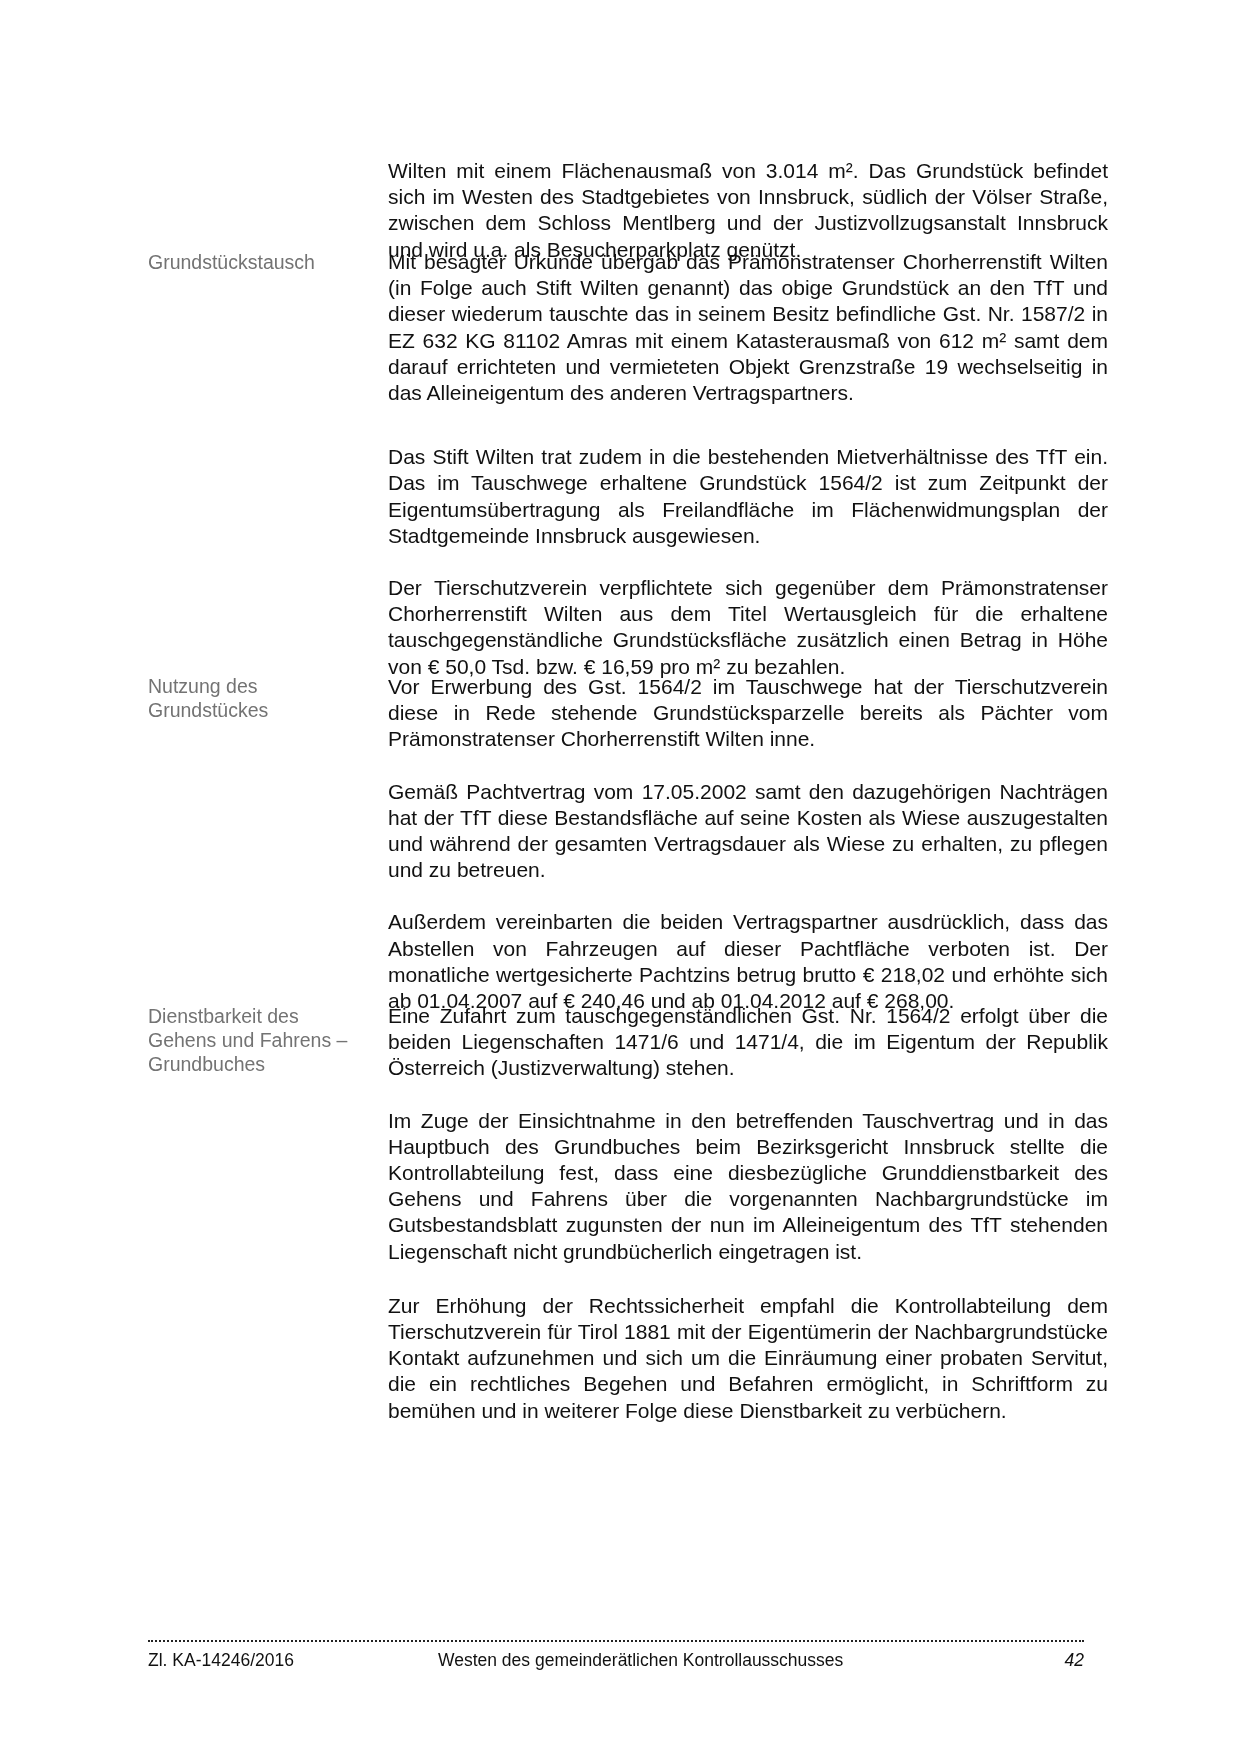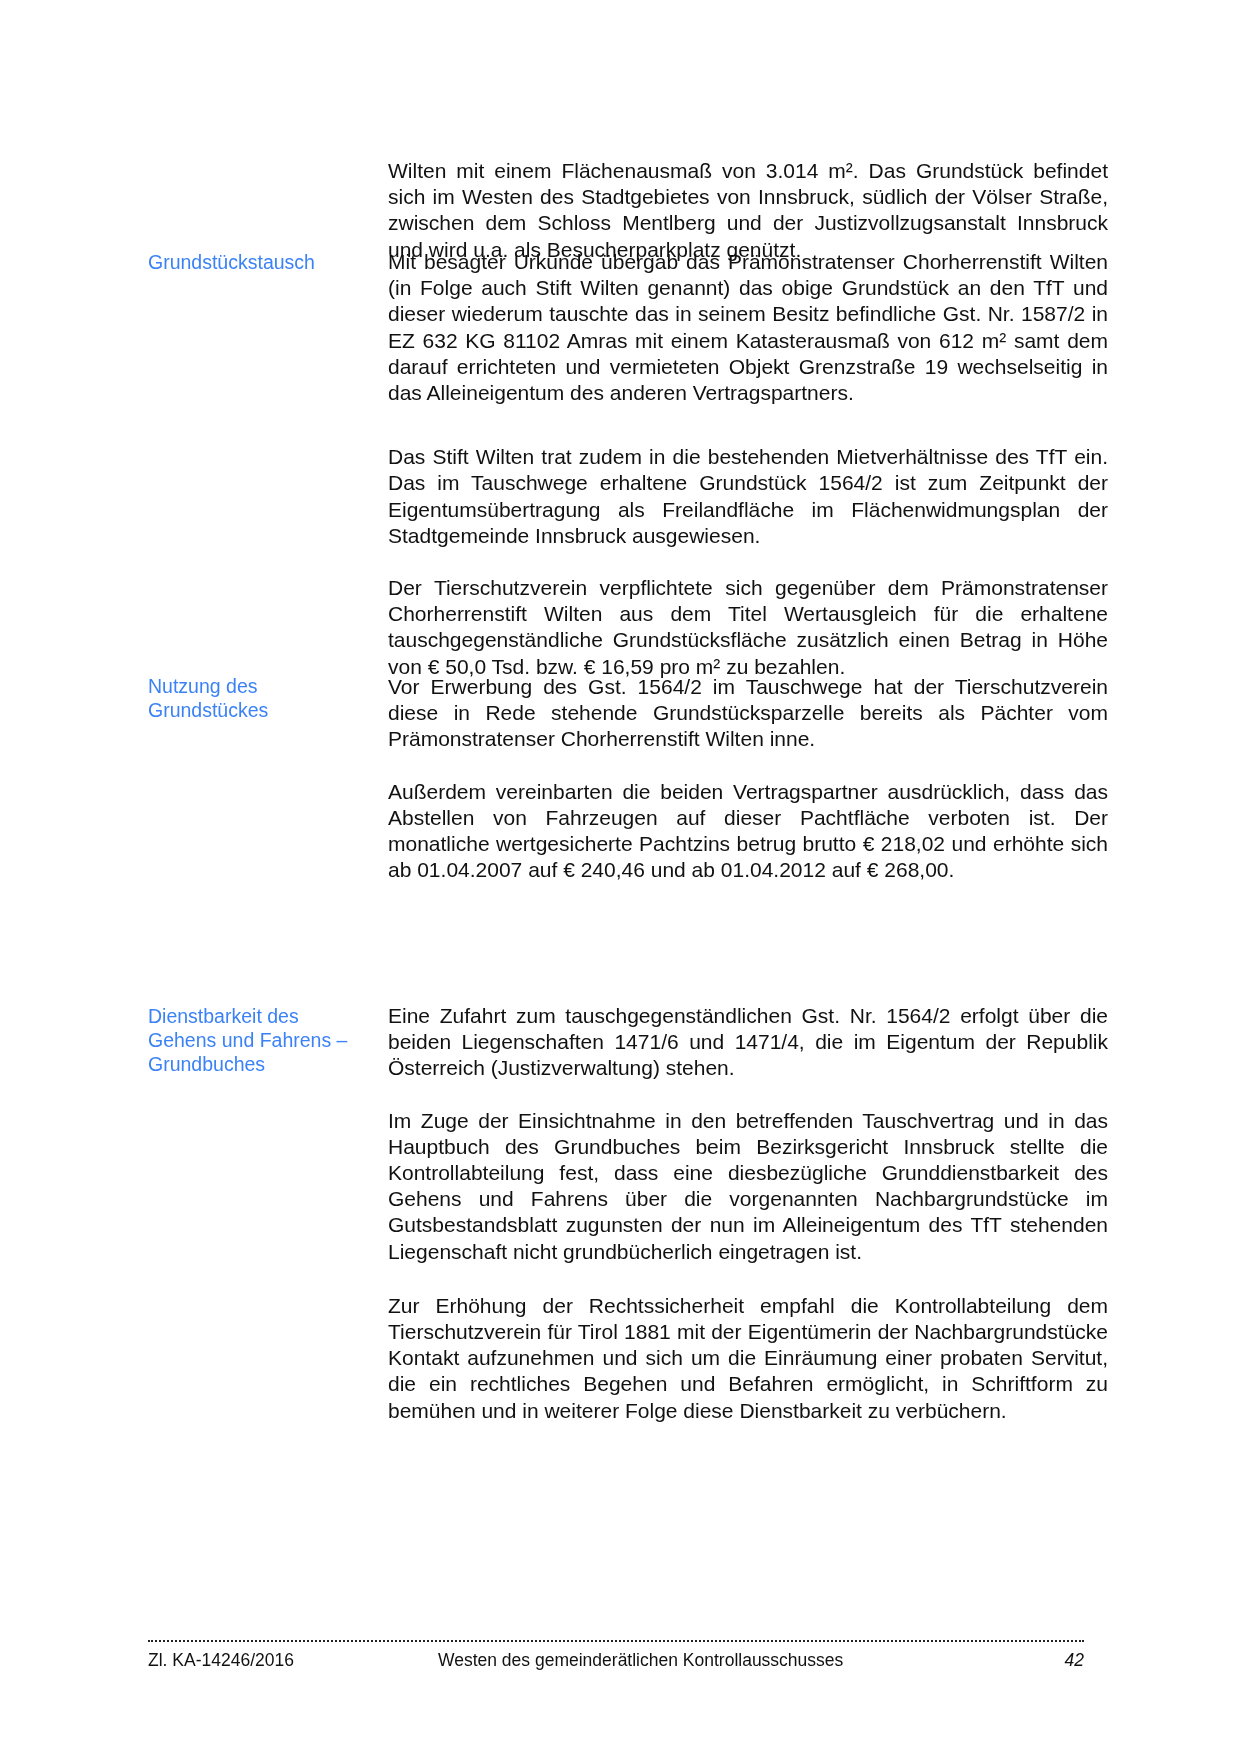--- a/index.html
+++ b/index.html
@@ -2,21 +2,21 @@
 <html><head>
 <meta charset="utf-8">
 <style>
   html, body { margin: 0; padding: 0; background: #ffffff; }
   body {
     width: 1241px; height: 1754px; position: relative; overflow: hidden;
     font-family: "Liberation Sans", sans-serif; color: #111111;
   }
   .side {
     position: absolute; left: 148px; width: 230px;
-    color: #3b82f6; font-size: 19.5px; line-height: 24px;
+    color: #737373; font-size: 19.5px; line-height: 24px;
   }
   .body {
     position: absolute; left: 388px; width: 720px;
     font-size: 21px; line-height: 26.2px; text-align: justify;
     hyphens: manual;
   }
   .body p { margin: 0; }
   .footer-rule {
     position: absolute; left: 148px; top: 1640px; width: 936px;
     border-top: 2px dotted #222; height: 0;
@@ -39,20 +39,21 @@
 <div class="side" style="top:250px;">Grundstückstausch</div>
 <div class="body" style="top:249px;">
   <p>Mit besagter Urkunde übergab das Prämonstratenser Chorherrenstift Wilten (in Folge auch Stift Wilten genannt) das obige Grundstück an den TfT und dieser wiederum tauschte das in seinem Besitz befindliche Gst. Nr. 1587/2 in EZ 632 KG 81102 Amras mit einem Katasterausmaß von 612 m² samt dem darauf errichteten und vermieteten Objekt Grenzstraße 19 wechselseitig in das Alleineigentum des anderen Ver­tragspartners.</p>
   <p style="margin-top:38px;">Das Stift Wilten trat zudem in die bestehenden Mietverhältnisse des TfT ein. Das im Tauschwege erhaltene Grundstück 1564/2 ist zum Zeitpunkt der Eigentumsübertragung als Freilandfläche im Flächen­widmungsplan der Stadtgemeinde Innsbruck ausgewiesen.</p>
   <p style="margin-top:26px;">Der Tierschutzverein verpflichtete sich gegenüber dem Prämonstraten­ser Chorherrenstift Wilten aus dem Titel Wertausgleich für die erhalte­ne tauschgegenständliche Grundstücksfläche zusätzlich einen Betrag in Höhe von € 50,0 Tsd. bzw. € 16,59 pro m² zu bezahlen.</p>
 </div>
 
 <div class="side" style="top:674px; width:170px;">Nutzung des Grundstückes</div>
 <div class="body" style="top:674px;">
   <p>Vor Erwerbung des Gst. 1564/2 im Tauschwege hat der Tierschutzver­ein diese in Rede stehende Grundstücksparzelle bereits als Pächter vom Prämonstratenser Chorherrenstift Wilten inne.</p>
+  <p style="margin-top:26px;">Gemäß Pachtvertrag vom 17.05.2002 samt den dazugehörigen Nach­trägen hat der TfT diese Bestandsfläche auf seine Kosten als Wiese auszugestalten und während der gesamten Vertragsdauer als Wiese zu erhalten, zu pflegen und zu betreuen.</p>
   <p style="margin-top:26px;">Außerdem vereinbarten die beiden Vertragspartner ausdrücklich, dass das Abstellen von Fahrzeugen auf dieser Pachtfläche verboten ist. Der monatliche wertgesicherte Pachtzins betrug brutto € 218,02 und erhöh­te sich ab 01.04.2007 auf € 240,46 und ab 01.04.2012 auf € 268,00.</p>
 </div>
 
 <div class="side" style="top:1004px; width:220px;">Dienstbarkeit des Gehens und Fahrens – Grundbuches</div>
 <div class="body" style="top:1003px;">
   <p>Eine Zufahrt zum tauschgegenständlichen Gst. Nr. 1564/2 erfolgt über die beiden Liegenschaften 1471/6 und 1471/4, die im Eigentum der Republik Österreich (Justizverwaltung) stehen.</p>
   <p style="margin-top:26px;">Im Zuge der Einsichtnahme in den betreffenden Tauschvertrag und in das Hauptbuch des Grundbuches beim Bezirksgericht Innsbruck stellte die Kontrollabteilung fest, dass eine diesbezügliche Grunddienstbarkeit des Gehens und Fahrens über die vorgenannten Nachbargrundstücke im Gutsbestandsblatt zugunsten der nun im Alleineigentum des TfT stehenden Liegenschaft nicht grundbücherlich eingetragen ist.</p>
   <p style="margin-top:28px;">Zur Erhöhung der Rechtssicherheit empfahl die Kontrollabteilung dem Tierschutzverein für Tirol 1881 mit der Eigentümerin der Nachbar­grundstücke Kontakt aufzunehmen und sich um die Einräumung einer probaten Servitut, die ein rechtliches Begehen und Befahren ermög­licht, in Schriftform zu bemühen und in weiterer Folge diese Dienstbar­keit zu verbüchern.</p>
 </div>
 

